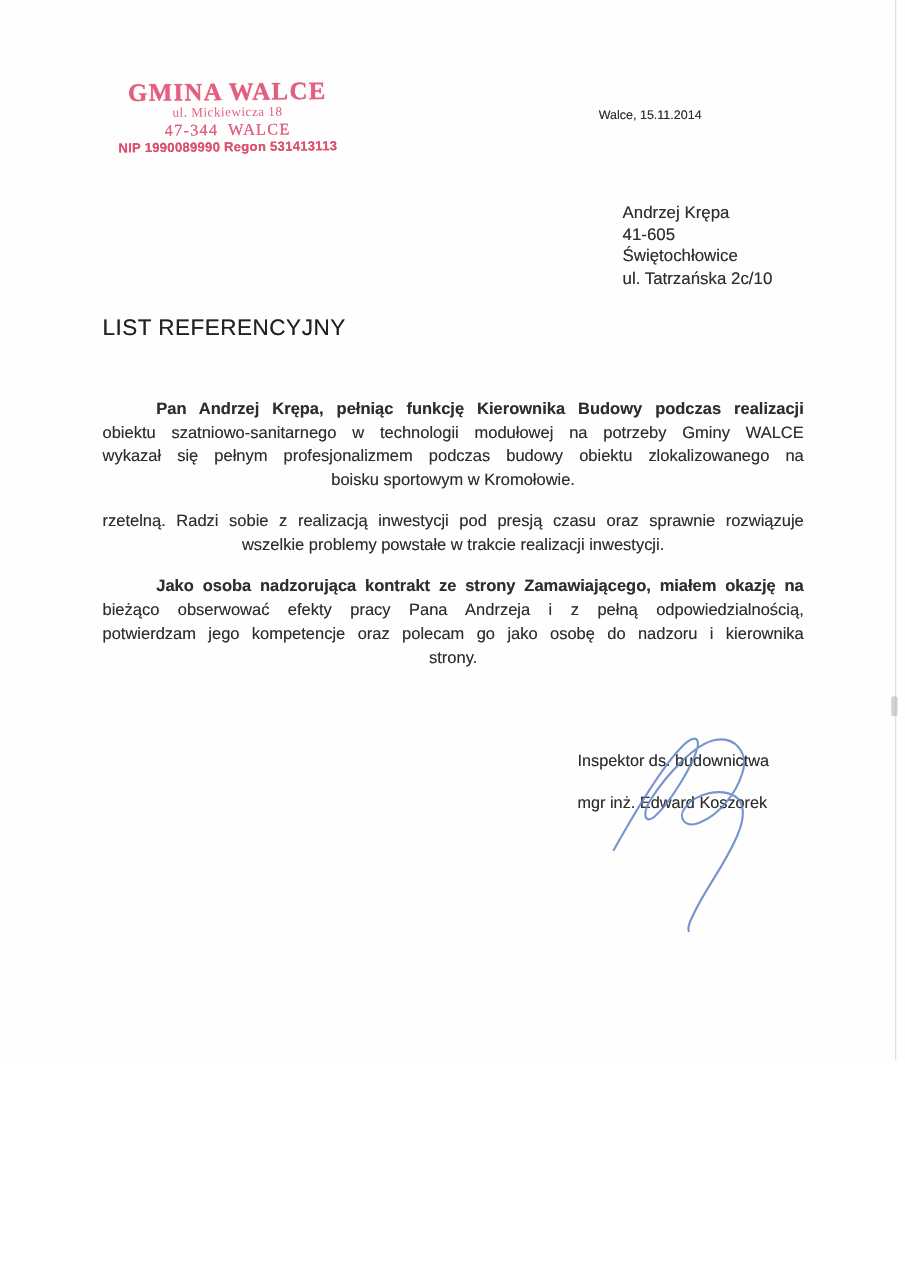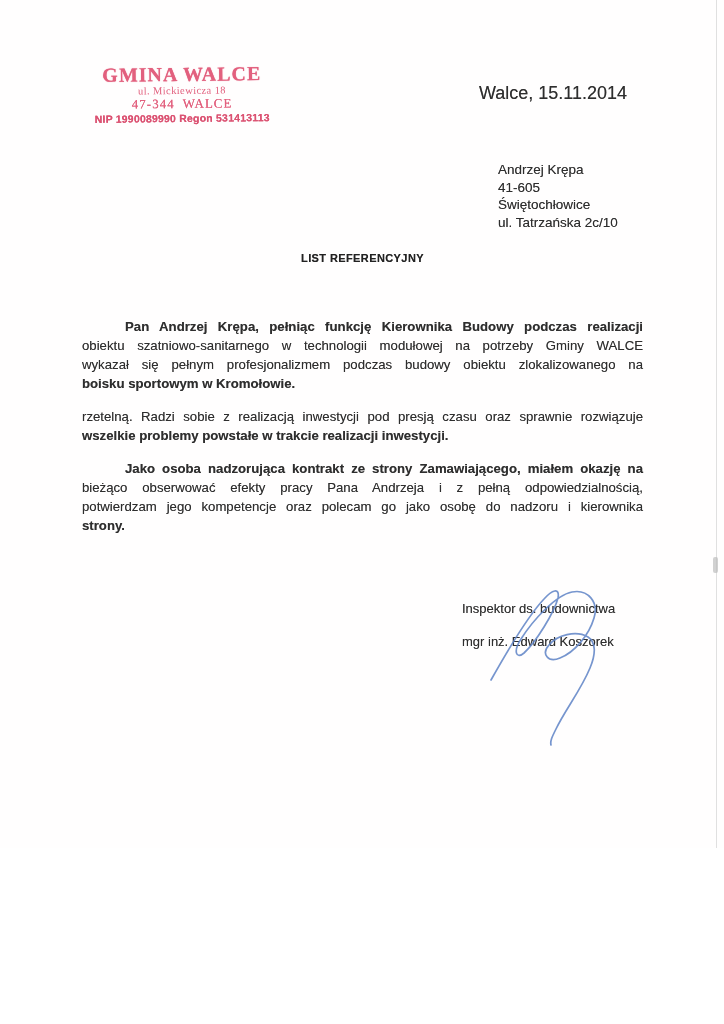--- a/index.html
+++ b/index.html
@@ -53,60 +53,59 @@
     letter-spacing: 0.2px;
     white-space: nowrap;
     text-shadow: 0 0 0.4px currentColor;
   }
 
   
   .dateline {
     position: absolute;
     left: 479px;
     top: 85px;
-    font-size: 18px;
+    font-size: 10px;
     line-height: 16px;
     text-shadow: 0 0 0.3px rgba(40,40,40,.55);
   }
   .recipient {
     position: absolute;
     left: 498px;
     top: 161px;
     font-size: 13.5px;
     line-height: 17.5px;
     text-shadow: 0 0 0.3px rgba(40,40,40,.55);
   }
 
   
   .title {
     position: absolute;
     left: 82px;
     top: 252px;
     width: 561px;
-    text-align: center;
-    font-size: 11px;
-    font-weight: bold;
+    font-size: 18px;
+    font-weight: normal;
     letter-spacing: 0.4px;
     color: #222;
     text-shadow: 0 0 0.3px rgba(30,30,30,.6);
   }
 
   
   .body {
     position: absolute;
     left: 82px;
     top: 317px;
     width: 561px;
     font-size: 13.2px;
     line-height: 19px;
     text-shadow: 0 0 0.3px rgba(40,40,40,.5);
   }
   .para + .para { margin-top: 14px; }
   .jline { text-align: justify; text-align-last: justify; }
-  .lline { text-align: left; font-weight: bold; }
+  .lline { text-align: center; }
   .first { padding-left: 43px; font-weight: bold; }
 
   
   .signoff-role {
     position: absolute;
     left: 462px;
     top: 601px;
     font-size: 13px;
     text-shadow: 0 0 0.3px rgba(40,40,40,.5);
   }

